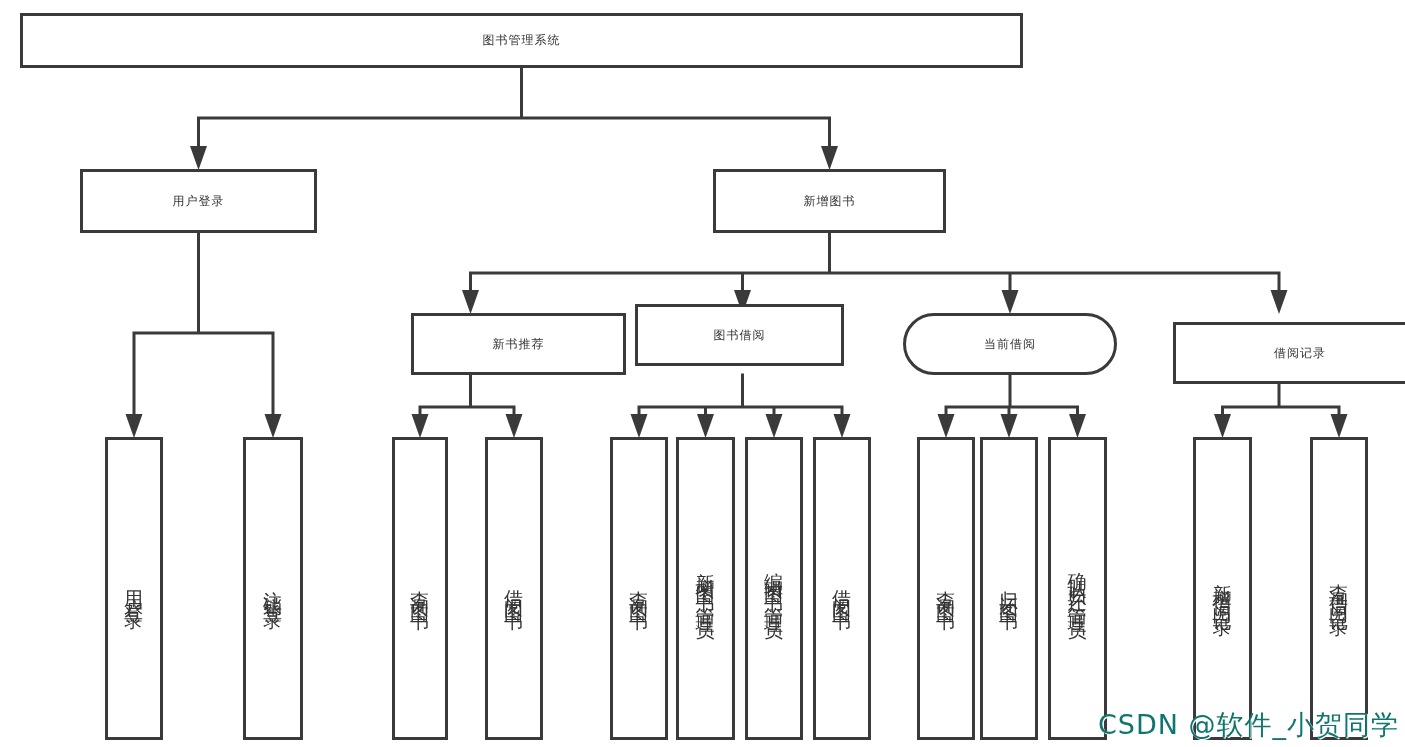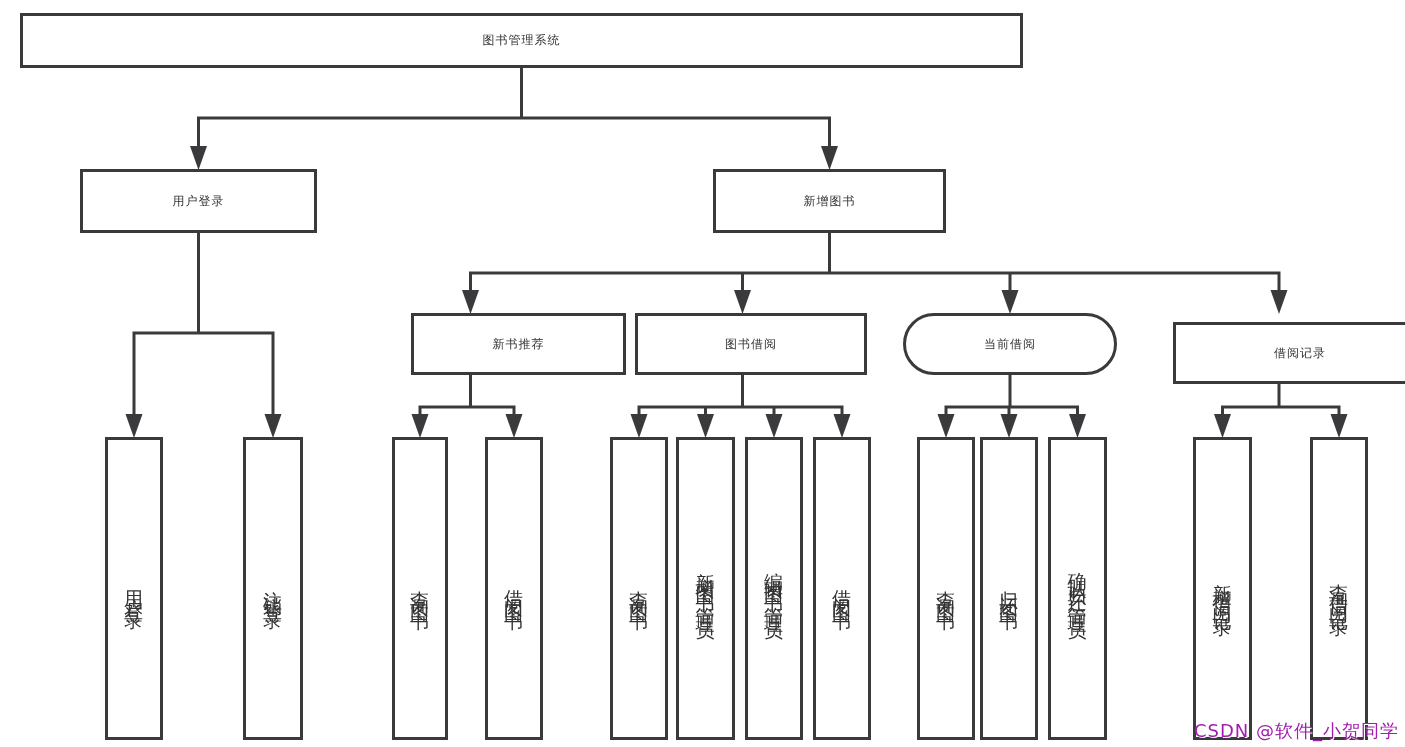--- a/index.html
+++ b/index.html
@@ -27,23 +27,23 @@
   .node.v .label {
     writing-mode: vertical-rl;
     text-orientation: mixed;
     letter-spacing: 7px;
     line-height: 1;
   }
   .watermark {
     position: absolute;
     right: 6px;
     bottom: 4px;
-    font-size: 18px;
+    font-size: 27px;
     letter-spacing: 1px;
-    color: #a21caf;
+    color: #0f766e;
     text-shadow: 1px 1px 0 #ffffff;
     z-index: 5;
     white-space: nowrap;
   }
 </style>
 </head>
 <body>
 
 <div class="canvas">
   <svg id="connectors" viewBox="0 0 1405 747" xmlns="http://www.w3.org/2000/svg">
@@ -80,21 +80,21 @@
       </div>
       <div class="node h" style="left: 80px; top: 169px; width: 237px; height: 64px;">
         <span class="label">用户登录</span>
       </div>
       <div class="node h" style="left: 713px; top: 169px; width: 233px; height: 64px;">
         <span class="label">新增图书</span>
       </div>
       <div class="node h" style="left: 363px; top: 313px; width: 215px; height: 62px; margin-left: 48px;">
         <span class="label">新书推荐</span>
       </div>
-      <div class="node h" style="left: 635px; top: 313px; width: 232px; height: 62px;">
+      <div class="node h" style="left: 635px; top: 304px; width: 209px; height: 62px;">
         <span class="label">图书借阅</span>
       </div>
       <div class="node h" style="left: 903px; top: 313px; width: 214px; height: 62px; border-radius: 31px;">
         <span class="label">当前借阅</span>
       </div>
       <div class="node h" style="left: 1173px; top: 322px; width: 254px; height: 62px;">
         <span class="label">借阅记录</span>
       </div>
       <div class="node v" style="left: 105px; top: 437px; width: 58px; height: 303px;">
         <span class="label">用户登录</span>

